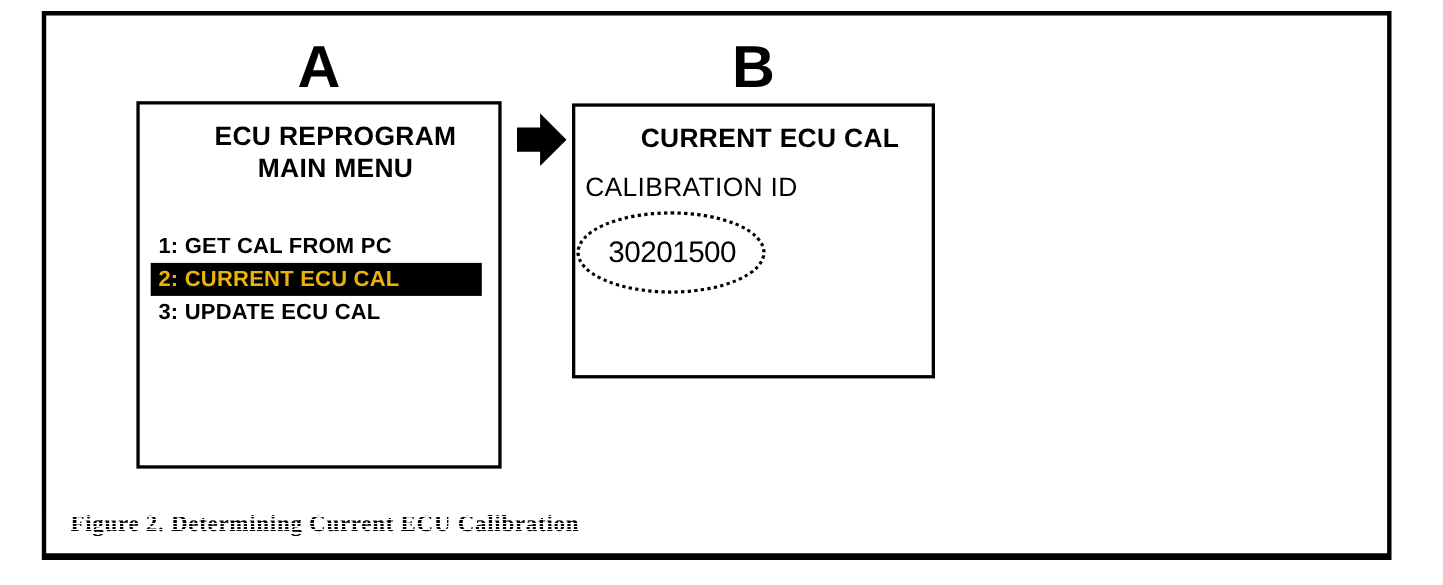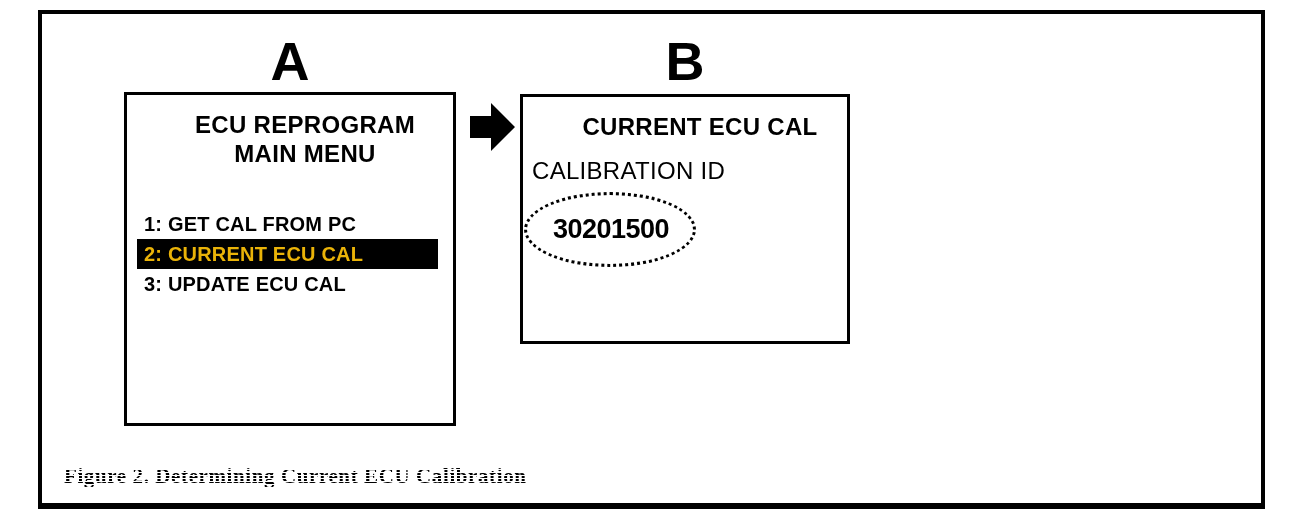--- a/index.html
+++ b/index.html
@@ -86,21 +86,21 @@
     width: 172px;
     height: 75px;
     border: 3px dotted #000;
     border-radius: 50%;
     display: flex;
     align-items: center;
     padding-left: 26px;
   }
   .id-value {
     font-size: 27px;
-    font-weight: bold;
+    font-weight: normal;
     letter-spacing: -0.5px;
     white-space: nowrap;
   }
 
   
   .caption {
     position: absolute;
     left: 22px; top: 450px;
     font-size: 21px;
     font-weight: bold;

